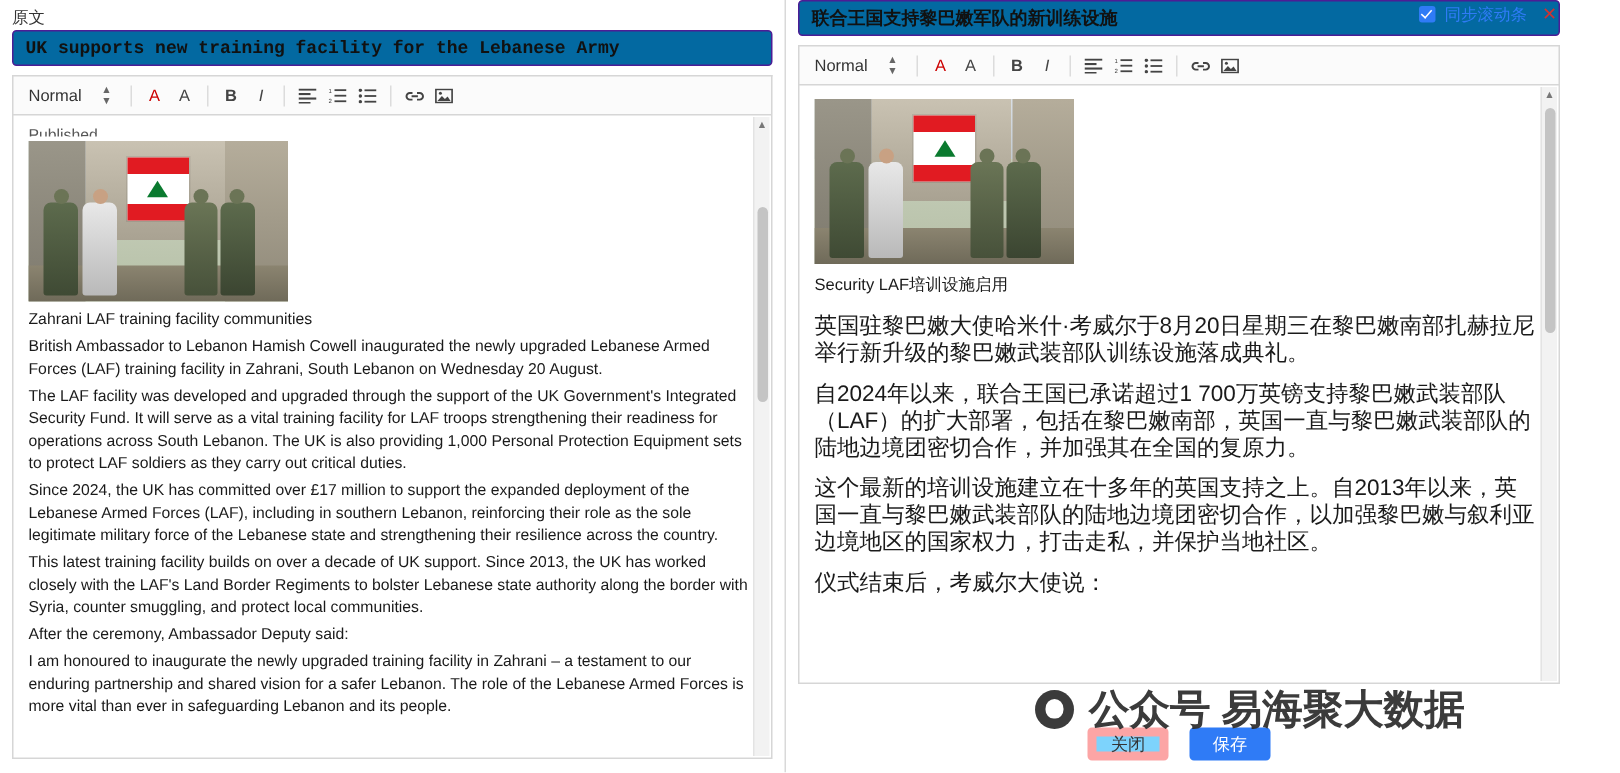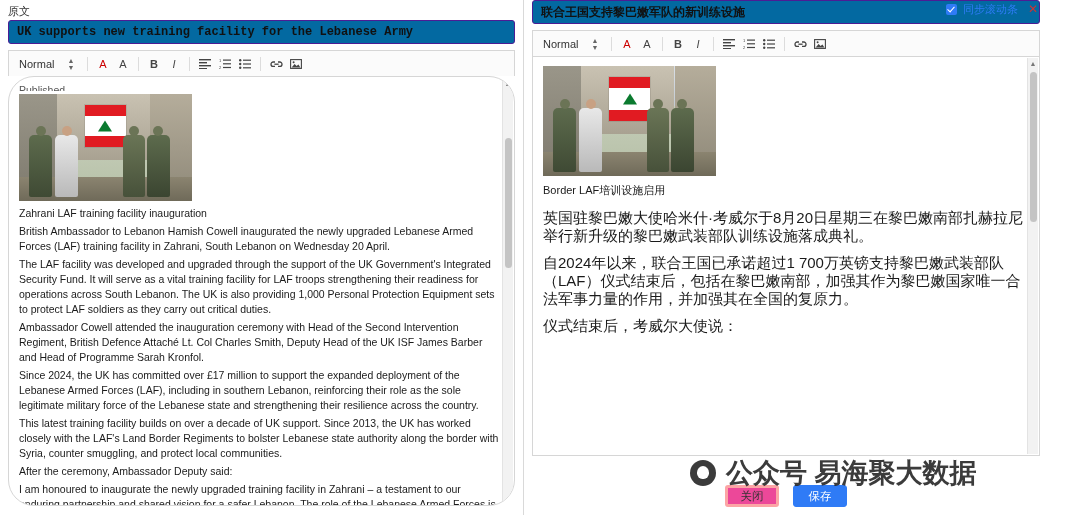--- a/index.html
+++ b/index.html
@@ -103,21 +103,21 @@
   .tb-icon svg { display: block; }
 
   
   .editor {
     margin: 0 8px;
     border: 1px solid #d6d6d6;
     background: #fff;
     position: relative;
     overflow: hidden;
   }
-  .panel-left .editor { height: 430px; border-radius: 26px; }
+  .panel-left .editor { height: 430px; }
   .panel-right .editor { height: 400px; }
 
   .editor-scroll {
     position: absolute;
     inset: 0;
     padding: 6px 14px 6px 10px;
     overflow: hidden;
   }
 
   .doc-line {
@@ -245,22 +245,22 @@
   .btn {
     min-width: 54px;
     height: 22px;
     font-size: 11.5px;
     border-radius: 3px;
     display: flex; align-items: center; justify-content: center;
     cursor: pointer;
     font-family: "Liberation Sans", sans-serif;
   }
   .btn-default {
-    background: #ec4899;
-    border: 3px solid #fca5a5;
+    background: #7dd3fc;
+    border: 6px solid #fca5a5;
     color: #333;
   }
   .btn-primary {
     background: #2f7bf6;
     border: 1px solid #2f7bf6;
     color: #fff;
   }
 
   
   .topright {
@@ -423,25 +423,24 @@
               <div class="band top"></div>
               <div class="cedar"></div>
               <div class="band bot"></div>
             </div>
           <div class="ground"></div>
           <div class="person p1"></div>
             <div class="person p2"></div>
             <div class="person p3"></div>
             <div class="person p4"></div>
         </div>
-        <div class="doc-line">Zahrani LAF training facility inauguration</div>
-
-        <div class="doc-line">British Ambassador to Lebanon Hamish Cowell inaugurated the newly upgraded Lebanese Armed Forces (LAF) training facility in Zahrani, South Lebanon on Wednesday 20 April.</div>
+        <div class="doc-line">Zahrani LAF training facility communities</div>
+
+        <div class="doc-line">British Ambassador to Lebanon Hamish Cowell inaugurated the newly upgraded Lebanese Armed Forces (LAF) training facility in Zahrani, South Lebanon on Wednesday 20 August.</div>
         <div class="doc-line">The LAF facility was developed and upgraded through the support of the UK Government's Integrated Security Fund. It will serve as a vital training facility for LAF troops strengthening their readiness for operations across South Lebanon. The UK is also providing 1,000 Personal Protection Equipment sets to protect LAF soldiers as they carry out critical duties.</div>
-        <div class="doc-line">Ambassador Cowell attended the inauguration ceremony with Head of the Second Intervention Regiment, British Defence Attaché Lt. Col Charles Smith, Deputy Head of the UK ISF James Barber and Head of Programme Sarah Kronfol.</div>
         <div class="doc-line">Since 2024, the UK has committed over £17 million to support the expanded deployment of the Lebanese Armed Forces (LAF), including in southern Lebanon, reinforcing their role as the sole legitimate military force of the Lebanese state and strengthening their resilience across the country.</div>
         <div class="doc-line">This latest training facility builds on over a decade of UK support. Since 2013, the UK has worked closely with the LAF's Land Border Regiments to bolster Lebanese state authority along the border with Syria, counter smuggling, and protect local communities.</div>
         <div class="doc-line">After the ceremony, Ambassador Deputy said:</div>
         <div class="doc-line">I am honoured to inaugurate the newly upgraded training facility in Zahrani – a testament to our enduring partnership and shared vision for a safer Lebanon. The role of the Lebanese Armed Forces is more vital than ever in safeguarding Lebanon and its people.</div>
 
       </div>
 
       <div class="vscroll">
         <div class="arrow">▲</div>
         <div class="thumb"></div>
@@ -535,24 +534,25 @@
               <div class="band top"></div>
               <div class="cedar"></div>
               <div class="band bot"></div>
             </div>
           <div class="ground"></div>
           <div class="person p1"></div>
             <div class="person p2"></div>
             <div class="person p3"></div>
             <div class="person p4"></div>
         </div>
-        <div class="doc-line cjk-cap">Border LAF培训设施启用</div>
+        <div class="doc-line cjk-cap">Security LAF培训设施启用</div>
 
         <div class="doc-line cjk">英国驻黎巴嫩大使哈米什·考威尔于8月20日星期三在黎巴嫩南部扎赫拉尼举行新升级的黎巴嫩武装部队训练设施落成典礼。</div>
-        <div class="doc-line cjk">自2024年以来，联合王国已承诺超过1 700万英镑支持黎巴嫩武装部队（LAF）仪式结束后，包括在黎巴嫩南部，加强其作为黎巴嫩国家唯一合法军事力量的作用，并加强其在全国的复原力。</div>
+        <div class="doc-line cjk">自2024年以来，联合王国已承诺超过1 700万英镑支持黎巴嫩武装部队（LAF）的扩大部署，包括在黎巴嫩南部，英国一直与黎巴嫩武装部队的陆地边境团密切合作，并加强其在全国的复原力。</div>
+        <div class="doc-line cjk">这个最新的培训设施建立在十多年的英国支持之上。自2013年以来，英国一直与黎巴嫩武装部队的陆地边境团密切合作，以加强黎巴嫩与叙利亚边境地区的国家权力，打击走私，并保护当地社区。</div>
         <div class="doc-line cjk">仪式结束后，考威尔大使说：</div>
 
       </div>
 
       <div class="vscroll">
         <div class="arrow">▲</div>
         <div class="thumb"></div>
       </div>
     </div>
 

